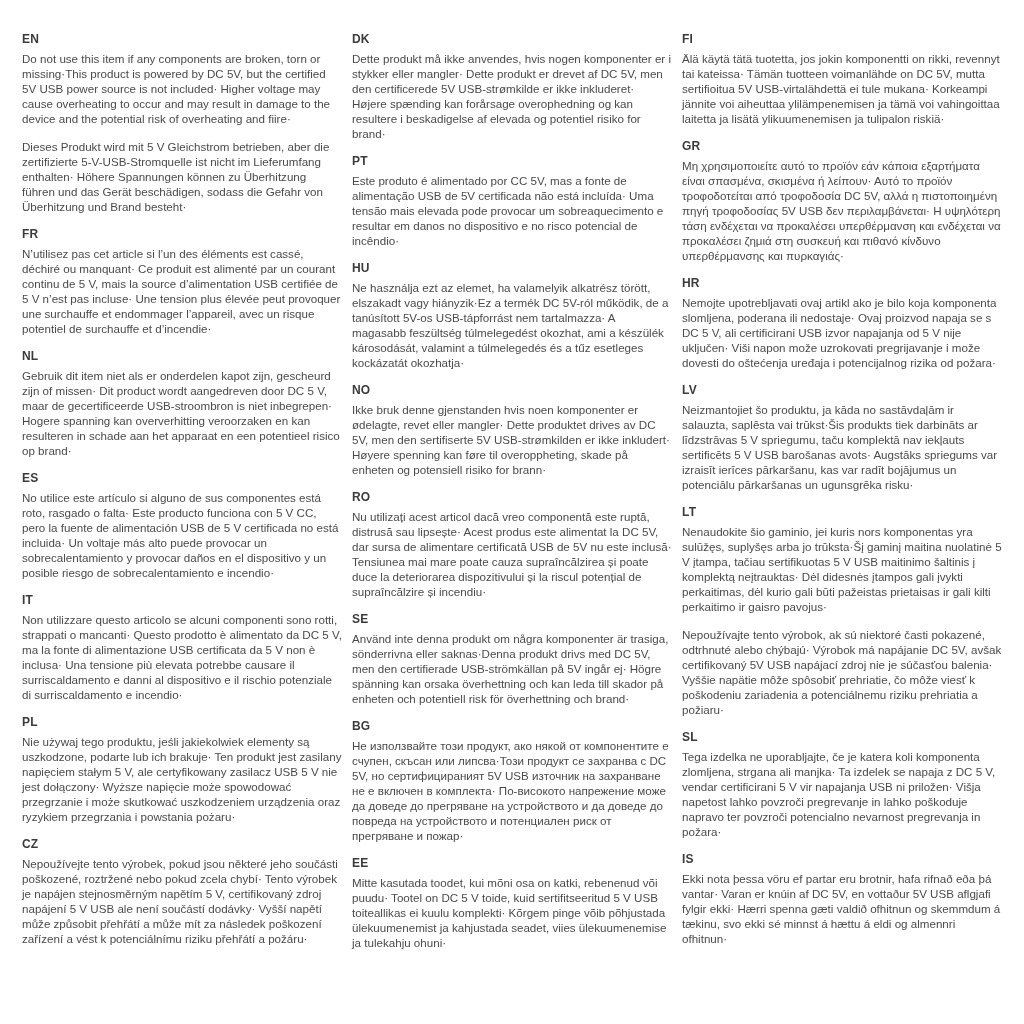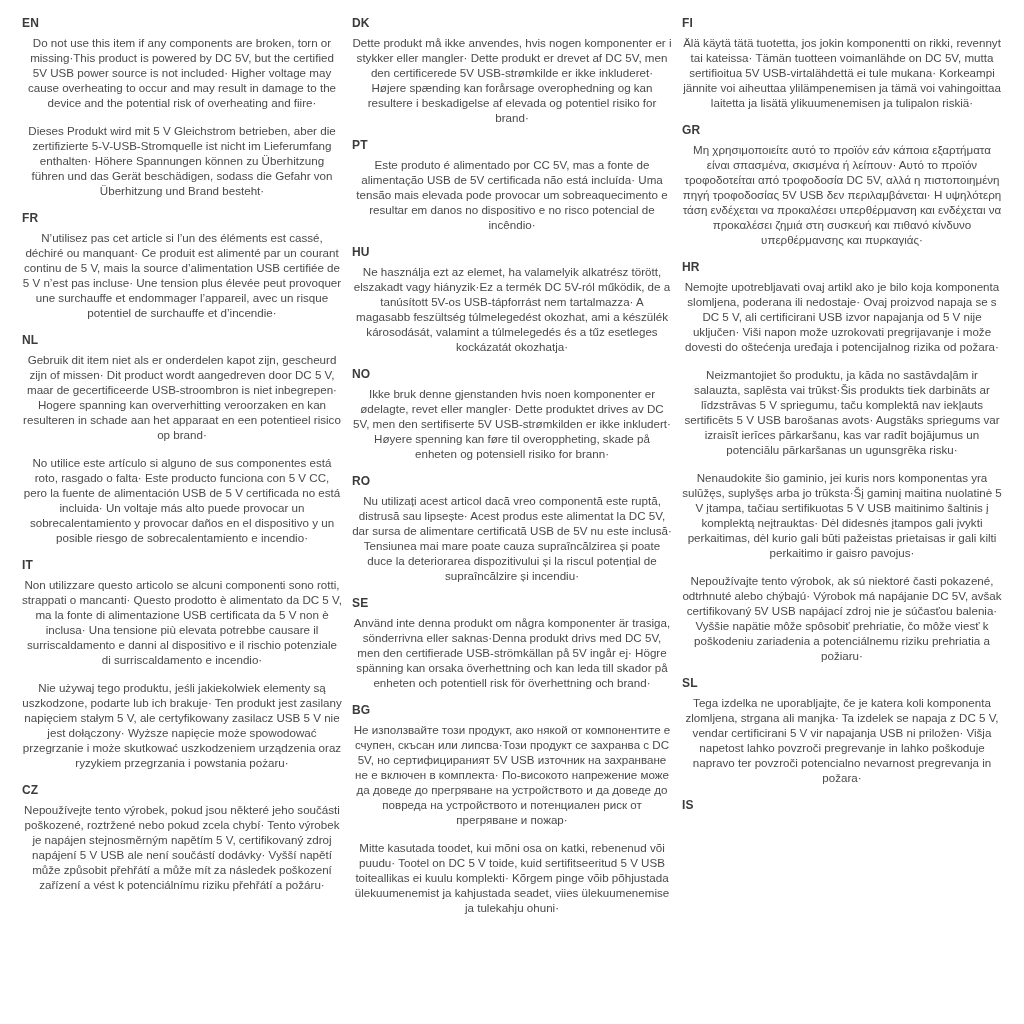--- a/index.html
+++ b/index.html
@@ -10,38 +10,38 @@
     overflow: hidden;
   }
   body {
     font-family: "Liberation Sans", sans-serif;
     color: #474747;
   }
   .page {
     display: grid;
     grid-template-columns: repeat(3, 1fr);
     column-gap: 10px;
-    padding: 16px 22px 0 22px;
+    padding: 32px 22px 0 22px;
     width: 1024px;
     height: 1024px;
   }
   .col { min-width: 0; }
   .lang { margin-bottom: 13px; }
   .code {
     font-size: 12px;
     font-weight: 700;
     color: #3b3b3b;
     letter-spacing: 0.2px;
     margin-bottom: 5px;
   }
   .body-text {
     font-size: 11.6px;
     line-height: 15px;
     color: #4a4a4a;
-    text-align: center;
+    text-align: left;
   }
 </style>
 </head>
 <body>
 
 <div class="page">
 
   <div class="col">
     <section class="lang">
       <h2 class="code">EN</h2>
@@ -52,27 +52,29 @@
     </section>
     <section class="lang">
       <h2 class="code">FR</h2>
       <p class="body-text">N’utilisez pas cet article si l’un des éléments est cassé, déchiré ou manquant· Ce produit est alimenté par un courant continu de 5 V, mais la source d’alimentation USB certifiée de 5 V n’est pas incluse· Une tension plus élevée peut provoquer une surchauffe et endommager l’appareil, avec un risque potentiel de surchauffe et d’incendie·</p>
     </section>
     <section class="lang">
       <h2 class="code">NL</h2>
       <p class="body-text">Gebruik dit item niet als er onderdelen kapot zijn, gescheurd zijn of missen· Dit product wordt aangedreven door DC 5 V, maar de gecertificeerde USB-stroombron is niet inbegrepen· Hogere spanning kan oververhitting veroorzaken en kan resulteren in schade aan het apparaat en een potentieel risico op brand·</p>
     </section>
     <section class="lang">
+      <h2 class="code">ES</h2>
       <p class="body-text">No utilice este artículo si alguno de sus componentes está roto, rasgado o falta· Este producto funciona con 5 V CC, pero la fuente de alimentación USB de 5 V certificada no está incluida· Un voltaje más alto puede provocar un sobrecalentamiento y provocar daños en el dispositivo y un posible riesgo de sobrecalentamiento e incendio·</p>
     </section>
     <section class="lang">
       <h2 class="code">IT</h2>
       <p class="body-text">Non utilizzare questo articolo se alcuni componenti sono rotti, strappati o mancanti· Questo prodotto è alimentato da DC 5 V, ma la fonte di alimentazione USB certificata da 5 V non è inclusa· Una tensione più elevata potrebbe causare il surriscaldamento e danni al dispositivo e il rischio potenziale di surriscaldamento e incendio·</p>
     </section>
     <section class="lang">
+      <h2 class="code">PL</h2>
       <p class="body-text">Nie używaj tego produktu, jeśli jakiekolwiek elementy są uszkodzone, podarte lub ich brakuje· Ten produkt jest zasilany napięciem stałym 5 V, ale certyfikowany zasilacz USB 5 V nie jest dołączony· Wyższe napięcie może spowodować przegrzanie i może skutkować uszkodzeniem urządzenia oraz ryzykiem przegrzania i powstania pożaru·</p>
     </section>
     <section class="lang">
       <h2 class="code">CZ</h2>
       <p class="body-text">Nepoužívejte tento výrobek, pokud jsou některé jeho součásti poškozené, roztržené nebo pokud zcela chybí· Tento výrobek je napájen stejnosměrným napětím 5 V, certifikovaný zdroj napájení 5 V USB ale není součástí dodávky· Vyšší napětí může způsobit přehřátí a může mít za následek poškození zařízení a vést k potenciálnímu riziku přehřátí a požáru·</p>
     </section>
   </div>
 
   <div class="col">
     <section class="lang">
@@ -97,48 +99,52 @@
     </section>
     <section class="lang">
       <h2 class="code">SE</h2>
       <p class="body-text">Använd inte denna produkt om några komponenter är trasiga, sönderrivna eller saknas·Denna produkt drivs med DC 5V, men den certifierade USB-strömkällan på 5V ingår ej· Högre spänning kan orsaka överhettning och kan leda till skador på enheten och potentiell risk för överhettning och brand·</p>
     </section>
     <section class="lang">
       <h2 class="code">BG</h2>
       <p class="body-text">Не използвайте този продукт, ако някой от компонентите е счупен, скъсан или липсва·Този продукт се захранва с DC 5V, но сертифицираният 5V USB източник на захранване не е включен в комплекта· По-високото напрежение може да доведе до прегряване на устройството и да доведе до повреда на устройството и потенциален риск от прегряване и пожар·</p>
     </section>
     <section class="lang">
+      <h2 class="code">EE</h2>
       <p class="body-text">Mitte kasutada toodet, kui mõni osa on katki, rebenenud või puudu· Tootel on DC 5 V toide, kuid sertifitseeritud 5 V USB toiteallikas ei kuulu komplekti· Kõrgem pinge võib põhjustada ülekuumenemist ja kahjustada seadet, viies ülekuumenemise ja tulekahju ohuni·</p>
     </section>
   </div>
 
   <div class="col">
     <section class="lang">
       <h2 class="code">FI</h2>
       <p class="body-text">Älä käytä tätä tuotetta, jos jokin komponentti on rikki, revennyt tai kateissa· Tämän tuotteen voimanlähde on DC 5V, mutta sertifioitua 5V USB-virtalähdettä ei tule mukana· Korkeampi jännite voi aiheuttaa ylilämpenemisen ja tämä voi vahingoittaa laitetta ja lisätä ylikuumenemisen ja tulipalon riskiä·</p>
     </section>
     <section class="lang">
       <h2 class="code">GR</h2>
       <p class="body-text">Μη χρησιμοποιείτε αυτό το προϊόν εάν κάποια εξαρτήματα είναι σπασμένα, σκισμένα ή λείπουν· Αυτό το προϊόν τροφοδοτείται από τροφοδοσία DC 5V, αλλά η πιστοποιημένη πηγή τροφοδοσίας 5V USB δεν περιλαμβάνεται· Η υψηλότερη τάση ενδέχεται να προκαλέσει υπερθέρμανση και ενδέχεται να προκαλέσει ζημιά στη συσκευή και πιθανό κίνδυνο υπερθέρμανσης και πυρκαγιάς·</p>
     </section>
     <section class="lang">
       <h2 class="code">HR</h2>
       <p class="body-text">Nemojte upotrebljavati ovaj artikl ako je bilo koja komponenta slomljena, poderana ili nedostaje· Ovaj proizvod napaja se s DC 5 V, ali certificirani USB izvor napajanja od 5 V nije uključen· Viši napon može uzrokovati pregrijavanje i može dovesti do oštećenja uređaja i potencijalnog rizika od požara·</p>
     </section>
     <section class="lang">
+      <h2 class="code">LV</h2>
       <p class="body-text">Neizmantojiet šo produktu, ja kāda no sastāvdaļām ir salauzta, saplēsta vai trūkst·Šis produkts tiek darbināts ar līdzstrāvas 5 V spriegumu, taču komplektā nav iekļauts sertificēts 5 V USB barošanas avots· Augstāks spriegums var izraisīt ierīces pārkaršanu, kas var radīt bojājumus un potenciālu pārkaršanas un ugunsgrēka risku·</p>
     </section>
     <section class="lang">
+      <h2 class="code">LT</h2>
       <p class="body-text">Nenaudokite šio gaminio, jei kuris nors komponentas yra sulūžęs, suplyšęs arba jo trūksta·Šį gaminį maitina nuolatinė 5 V įtampa, tačiau sertifikuotas 5 V USB maitinimo šaltinis į komplektą neįtrauktas· Dėl didesnės įtampos gali įvykti perkaitimas, dėl kurio gali būti pažeistas prietaisas ir gali kilti perkaitimo ir gaisro pavojus·</p>
     </section>
     <section class="lang">
       <p class="body-text">Nepoužívajte tento výrobok, ak sú niektoré časti pokazené, odtrhnuté alebo chýbajú· Výrobok má napájanie DC 5V, avšak certifikovaný 5V USB napájací zdroj nie je súčasťou balenia· Vyššie napätie môže spôsobiť prehriatie, čo môže viesť k poškodeniu zariadenia a potenciálnemu riziku prehriatia a požiaru·</p>
     </section>
     <section class="lang">
       <h2 class="code">SL</h2>
       <p class="body-text">Tega izdelka ne uporabljajte, če je katera koli komponenta zlomljena, strgana ali manjka· Ta izdelek se napaja z DC 5 V, vendar certificirani 5 V vir napajanja USB ni priložen· Višja napetost lahko povzroči pregrevanje in lahko poškoduje napravo ter povzroči potencialno nevarnost pregrevanja in požara·</p>
     </section>
     <section class="lang">
       <h2 class="code">IS</h2>
+      <p class="body-text">Ekki nota þessa vöru ef partar eru brotnir, hafa rifnað eða þá vantar· Varan er knúin af DC 5V, en vottaður 5V USB aflgjafi fylgir ekki· Hærri spenna gæti valdið ofhitnun og skemmdum á tækinu, svo ekki sé minnst á hættu á eldi og almennri ofhitnun·</p>
     </section>
   </div>
 
 </div>
 
 </body></html>

